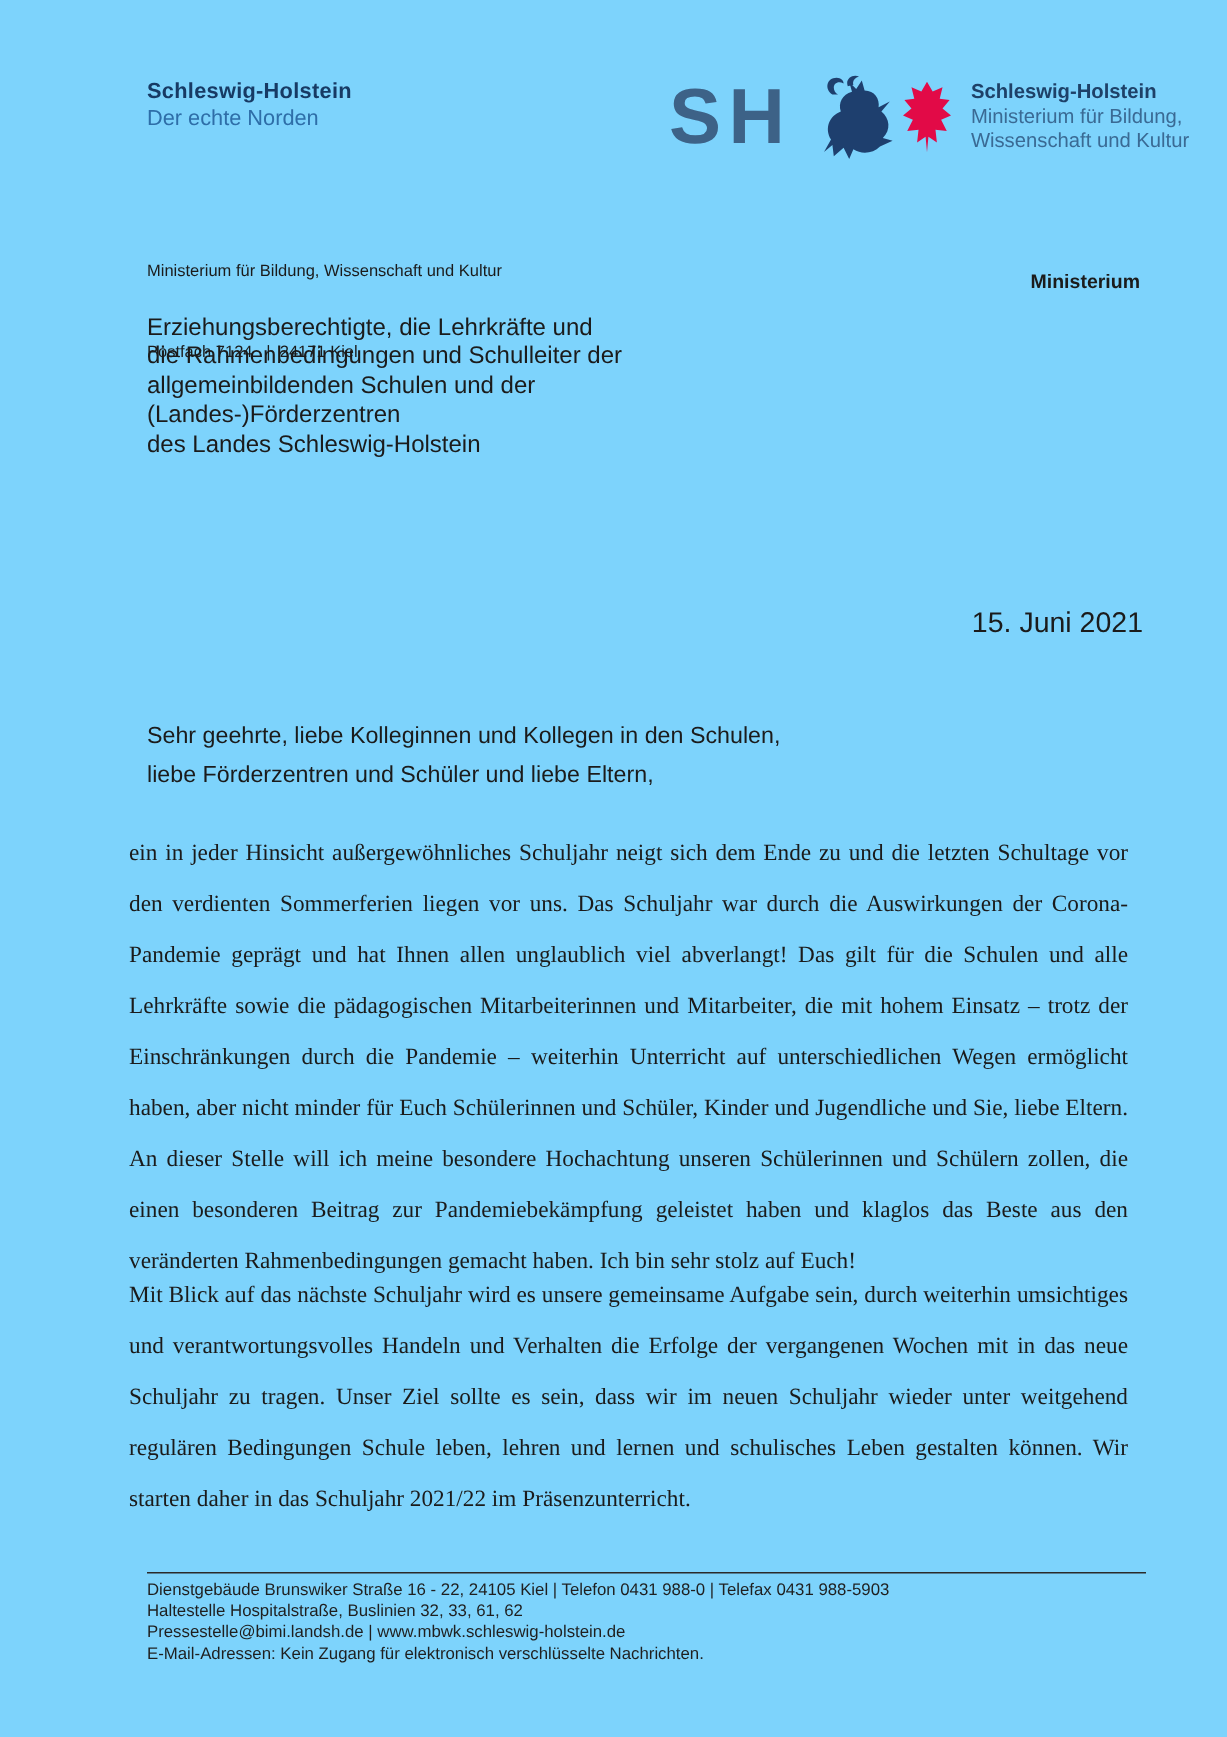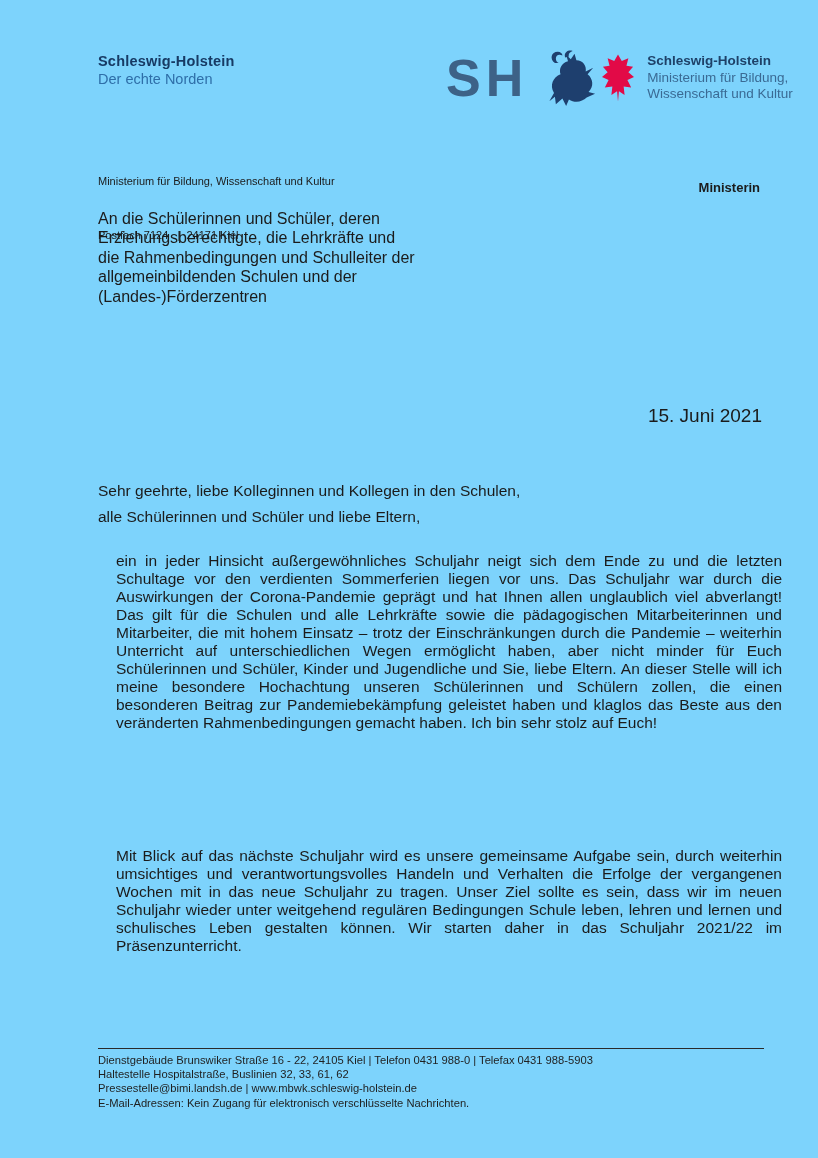--- a/index.html
+++ b/index.html
@@ -37,21 +37,21 @@
   .sender .pre { white-space: pre; margin-top: 40px; }
 
   .role { position: absolute; right: 58px; top: 180px; font-size: 13px; font-weight: bold; }
 
   .recipient { position: absolute; left: 98px; top: 209px; font-size: 16px; line-height: 19.4px; }
 
   .date-line { position: absolute; left: 98px; top: 405px; width: 664px; text-align: right; font-size: 19px; }
 
   .salutation { position: absolute; left: 98px; top: 478px; font-size: 15.5px; line-height: 26px; }
 
-  .para { position: absolute; left: 116px; width: 666px; font-size: 15.5px; line-height: 18px; text-align: justify; }
+  .para { position: absolute; left: 86px; width: 666px; font-size: 15.5px; line-height: 34px; text-align: justify; font-family: Liberation Serif, serif; }
   .para-1 { top: 552px; }
   .para-2 { top: 847px; }
 
   .footer-rule { position: absolute; left: 98px; top: 1048px; width: 666px; border: 0; border-top: 1.6px solid #2a2a2a; }
   .page-footer { position: absolute; left: 98px; top: 1053px; font-size: 11.2px; line-height: 14.2px; color: #1f1f1f; }
 </style>
 </head>
 <body>
 
 <div class="page">
@@ -82,35 +82,35 @@
       <div class="r">Ministerium für Bildung,</div>
       <div class="r">Wissenschaft und Kultur</div>
     </div>
   </div>
 
   <div class="sender">
     <div>Ministerium für Bildung, Wissenschaft und Kultur</div>
     <div class="pre">Postfach 7124   |  24171 Kiel</div>
   </div>
 
-  <div class="role">Ministerin</div>
+  <div class="role">Ministerium</div>
 
   <div class="recipient">
-    <div>An die Schülerinnen und Schüler, deren</div>
     <div>Erziehungsberechtigte, die Lehrkräfte und</div>
     <div>die Rahmenbedingungen und Schulleiter der</div>
     <div>allgemeinbildenden Schulen und der</div>
     <div>(Landes-)Förderzentren</div>
+    <div>des Landes Schleswig-Holstein</div>
   </div>
 
   <div class="date-line">15. Juni 2021</div>
 
   <div class="salutation">
     <div>Sehr geehrte, liebe Kolleginnen und Kollegen in den Schulen,</div>
-    <div>alle Schülerinnen und Schüler und liebe Eltern,</div>
+    <div>liebe Förderzentren und Schüler und liebe Eltern,</div>
   </div>
 
   <div class="para para-1">ein in jeder Hinsicht außergewöhnliches Schuljahr neigt sich dem Ende zu und die letzten Schultage vor den verdienten Sommerferien liegen vor uns. Das Schuljahr war durch die Auswirkungen der Corona-Pandemie geprägt und hat Ihnen allen unglaublich viel abverlangt! Das gilt für die Schulen und alle Lehrkräfte sowie die pädagogischen Mitarbeiterinnen und Mitarbeiter, die mit hohem Einsatz – trotz der Einschränkungen durch die Pandemie – weiterhin Unterricht auf unterschiedlichen Wegen ermöglicht haben, aber nicht minder für Euch Schülerinnen und Schüler, Kinder und Jugendliche und Sie, liebe Eltern. An dieser Stelle will ich meine besondere Hochachtung unseren Schülerinnen und Schülern zollen, die einen besonderen Beitrag zur Pandemiebekämpfung geleistet haben und klaglos das Beste aus den veränderten Rahmenbedingungen gemacht haben. Ich bin sehr stolz auf Euch!</div>
   <div class="para para-2">Mit Blick auf das nächste Schuljahr wird es unsere gemeinsame Aufgabe sein, durch weiterhin umsichtiges und verantwortungsvolles Handeln und Verhalten die Erfolge der vergangenen Wochen mit in das neue Schuljahr zu tragen. Unser Ziel sollte es sein, dass wir im neuen Schuljahr wieder unter weitgehend regulären Bedingungen Schule leben, lehren und lernen und schulisches Leben gestalten können. Wir starten daher in das Schuljahr 2021/22 im Präsenzunterricht.</div>
 
   <hr class="footer-rule">
   <div class="page-footer">
     <div>Dienstgebäude Brunswiker Straße 16 - 22, 24105 Kiel | Telefon 0431 988-0 | Telefax 0431 988-5903</div>
     <div>Haltestelle Hospitalstraße, Buslinien 32, 33, 61, 62</div>
     <div>Pressestelle@bimi.landsh.de | www.mbwk.schleswig-holstein.de</div>

